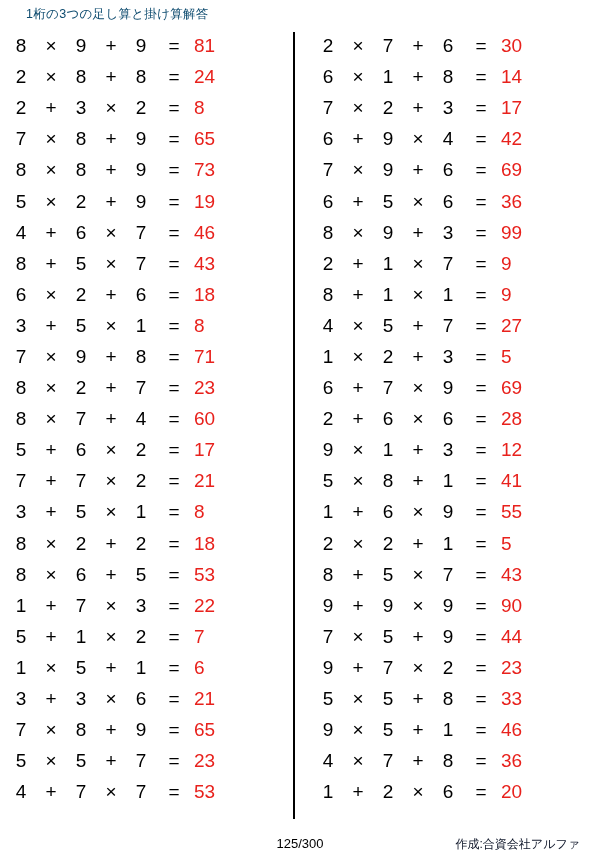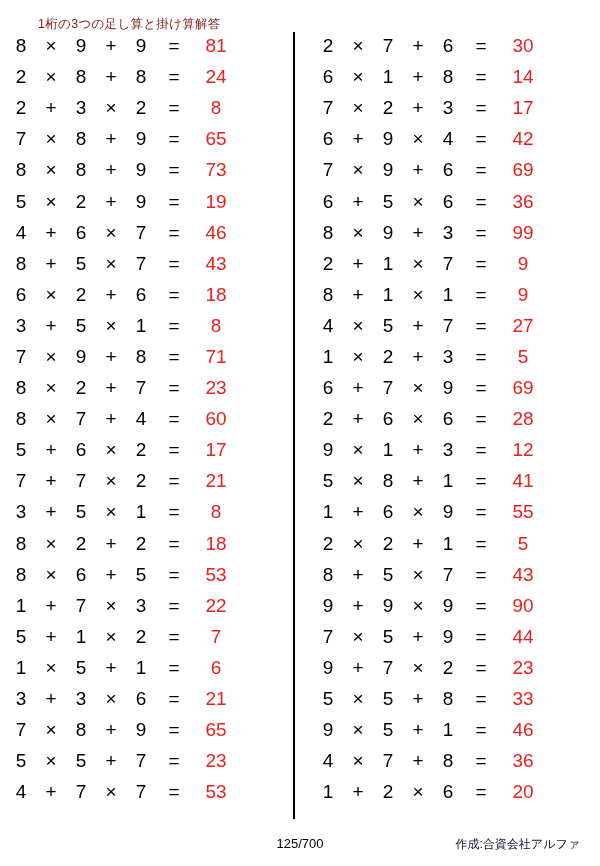--- a/index.html
+++ b/index.html
@@ -16,26 +16,25 @@
     overflow: hidden;
   }
   .page {
     position: relative;
     width: 600px;
     height: 866px;
     box-sizing: border-box;
   }
   .title {
     position: absolute;
-    top: 16px;
+    top: 6px;
     left: 26px;
     font-size: 12.5px;
     letter-spacing: 0.3px;
-    color: #7f1d1d;
-    margin-left: 12px;
+    color: #0c4a6e;
   }
   .columns {
     position: absolute;
     top: 30px;
     left: 0;
     width: 600px;
     height: 795px;
     display: flex;
     flex-direction: row;
   }
@@ -66,21 +65,21 @@
   }
   .cell {
     display: inline-block;
     text-align: center;
   }
   .operand { width: 26px; }
   .op { width: 34px; }
   .eq { width: 40px; }
   .answer {
     width: 44px;
-    text-align: center;
+    text-align: left;
     color: #e8211c;
     padding-right: 4px;
   }
   .footer {
     position: absolute;
     left: 0;
     bottom: 10px;
     width: 600px;
     height: 20px;
   }
@@ -559,17 +558,17 @@
           <span class="cell operand">2</span>
           <span class="cell op">×</span>
           <span class="cell operand">6</span>
           <span class="cell eq">=</span>
           <span class="cell answer">20</span>
         </div>
       </div>
   </div>
 
   <div class="footer">
-    <div class="page-number">125/700</div>
+    <div class="page-number">125/300</div>
     <div class="credit">作成:合資会社アルファ</div>
   </div>
 
 </div>
 
 </body></html>

